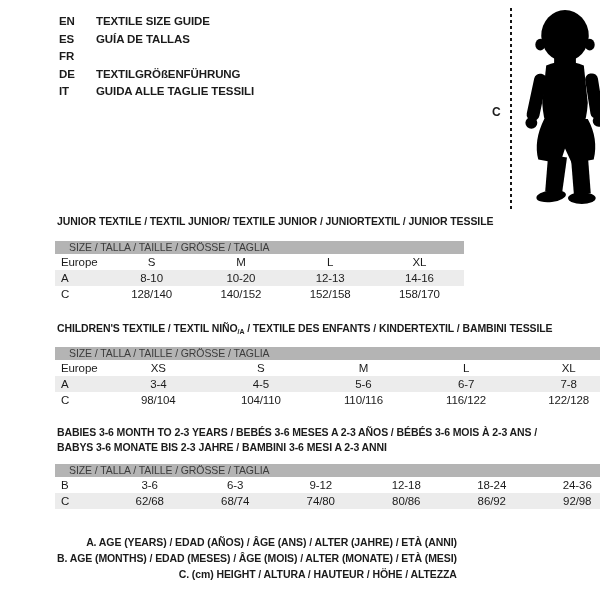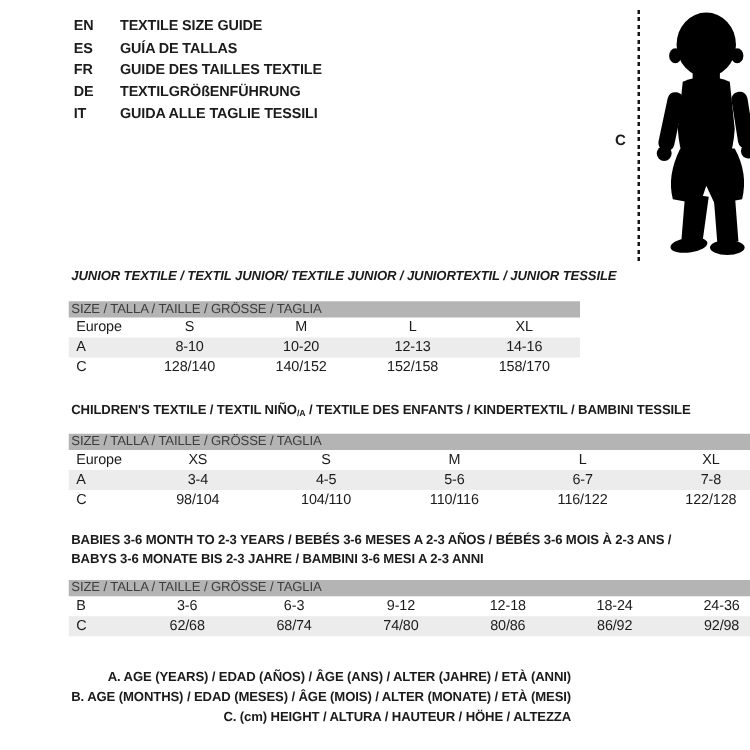--- a/index.html
+++ b/index.html
@@ -20,29 +20,29 @@
   #measure-label{left:455px;top:105px;font-size:12px;font-weight:bold;}
   #baby-figure{left:485px;top:8px;width:88px;height:198px;}
 
   
   .section-title{left:20px;font-size:10.5px;font-weight:bold;letter-spacing:-0.1px;line-height:15px;}
   .sub-script{font-size:7px;vertical-align:-2px;}
 
   
   .tbl{position:absolute;left:18px;}
   .tbl-hdr{background:#b4b4b4;height:13px;line-height:13.5px;font-size:10.5px;color:#3c3c3c;
-    padding-left:2px;letter-spacing:-0.1px;}
+    padding-left:14px;letter-spacing:-0.1px;}
   .tbl-row{display:flex;height:16px;line-height:16px;font-size:11.5px;letter-spacing:-0.1px;}
   .tbl-row.shaded{background:#ececec;}
   .row-label{width:52px;padding-left:6px;box-sizing:border-box;}
   .cell{flex:1;text-align:center;}
   #junior-table{top:241px;width:409px;}
   #children-table{top:347px;width:565px;}
   #babies-table{top:464px;width:565px;}
-  #junior-title{top:214px;font-style:italic;}
+  #junior-title{top:214px;}
   #children-title{top:321px;}
   #babies-title{top:425px;width:560px;}
 
   
   #footnotes{left:20px;top:534px;font-size:10.5px;font-weight:bold;line-height:16px;letter-spacing:-0.1px;text-align:right;}
 </style>
 </head>
 <body>
 
 <div id="screen">
@@ -51,21 +51,20 @@
     <div class="lang-row">
       <span class="lang-code">EN</span>
       <span>TEXTILE SIZE GUIDE</span>
     </div>
     <div class="lang-row">
       <span class="lang-code">ES</span>
       <span>GUÍA DE TALLAS</span>
     </div>
     <div class="lang-row">
       <span class="lang-code">FR</span>
-      <span>GUIDE DES TAILLES TEXTILE</span>
     </div>
     <div class="lang-row">
       <span class="lang-code">DE</span>
       <span>TEXTILGRÖßENFÜHRUNG</span>
     </div>
     <div class="lang-row">
       <span class="lang-code">IT</span>
       <span>GUIDA ALLE TAGLIE TESSILI</span>
     </div>
   </div>

